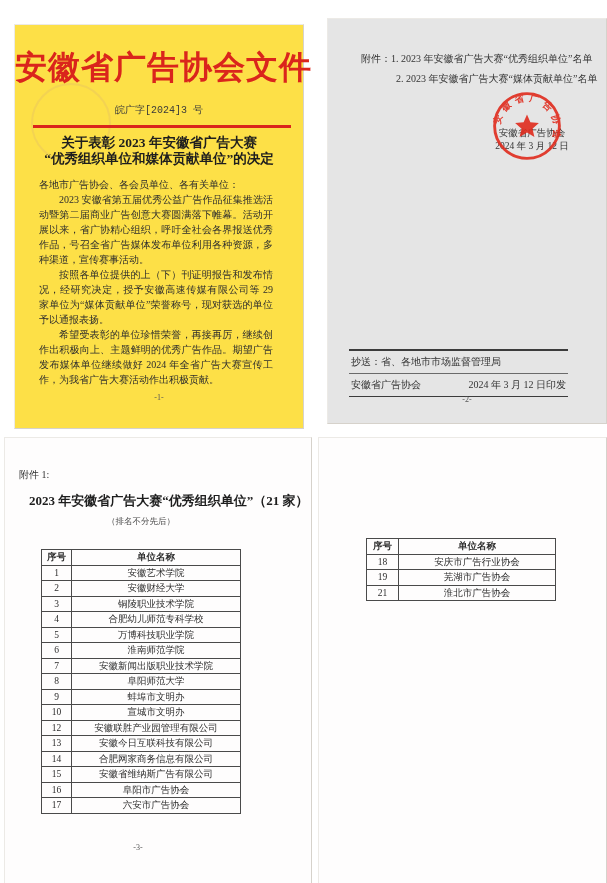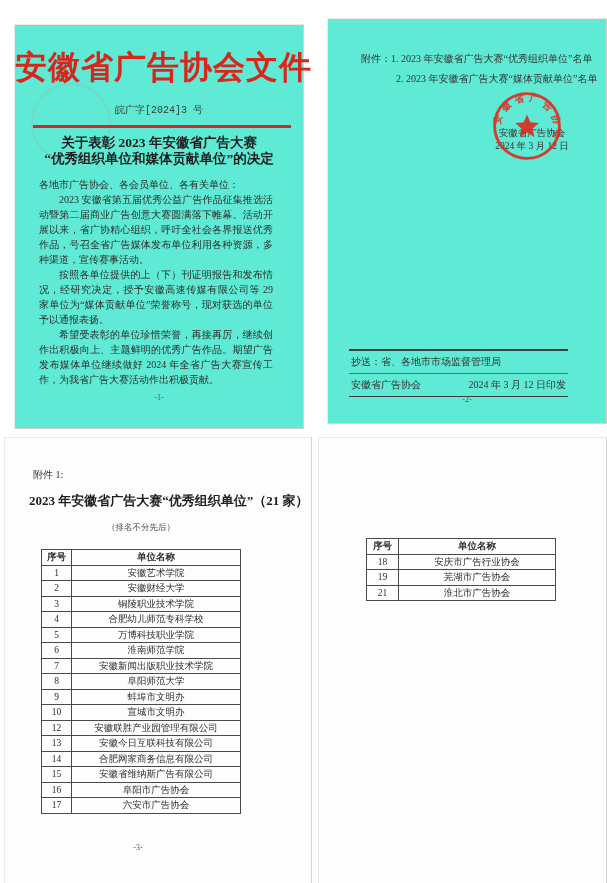--- a/index.html
+++ b/index.html
@@ -5,56 +5,56 @@
   html,body{margin:0;padding:0;}
   body{
     width:607px;height:883px;position:relative;background:#ffffff;
     font-family:"Liberation Serif","DejaVu Serif",serif;
     color:#2b2b2b;overflow:hidden;
   }
   .page{position:absolute;background:#fdfcfb;}
   .p-edge{border:1px solid #eceae6;border-right-color:#d6d2cb;border-bottom-color:#d6d2cb;}
 
   
-  #page1{left:14px;top:24px;width:288px;height:403px;background:#5eead4;}
+  #page1{left:14px;top:24px;width:288px;height:403px;background:#fde047;}
   .red-head{
     position:absolute;left:0;top:21px;width:100%;text-align:center;
     color:#da251c;font-weight:bold;font-size:32px;letter-spacing:1px;
     font-family:"Liberation Serif","DejaVu Serif",serif;white-space:nowrap;
   }
   .doc-num{position:absolute;left:0;top:78px;width:100%;text-align:center;font-size:10px;color:#3a3a3a;font-family:Liberation Mono, monospace;}
   .red-rule{position:absolute;left:18px;top:100px;width:258px;height:3px;background:#da251c;}
   .doc-title{position:absolute;left:0;top:110px;width:100%;text-align:center;font-weight:bold;font-size:13.5px;line-height:16px;color:#1e1e1e;}
   .bleed-seal{position:absolute;left:16px;top:58px;width:76px;height:76px;border-radius:50%;
     border:2px solid rgba(190,140,140,0.16);}
   .body-text{position:absolute;left:24px;top:152px;width:234px;font-size:10px;line-height:15px;text-align:justify;color:#2d2d2d;}
   .body-text p{margin:0;text-indent:2em;}
   .body-text p.no-indent{text-indent:0;}
   .pg-num{position:absolute;width:100%;text-align:center;font-size:8px;color:#555;}
   #page1 .pg-num{top:368px;}
 
   
-  #page2{left:327px;top:18px;width:278px;height:404px;background:#5eead4;}
+  #page2{left:327px;top:18px;width:278px;height:404px;background:#e5e5e5;}
   .att-block{position:absolute;left:33px;top:30px;font-size:10px;line-height:20px;color:#333;}
   .att-line2{margin-left:35px;}
   .sign-block{position:absolute;left:162px;top:108px;width:84px;text-align:center;font-size:9.5px;line-height:13px;color:#333;z-index:1;}
   .seal{position:absolute;left:163px;top:71px;width:72px;height:72px;z-index:2;opacity:0.9;}
   .cc-block{position:absolute;left:21px;top:330px;width:219px;font-size:10px;color:#333;}
   .cc-rule-thick{height:1.5px;background:#3c3c3c;}
   .cc-rule-thin{height:1px;background:#6a6a6a;}
   .cc-row{height:22px;line-height:22px;padding-left:2px;}
   .issuer-row{display:flex;justify-content:space-between;padding:0 2px;}
   #page2 .pg-num{top:376px;}
 
   
   #page3{left:4px;top:437px;width:306px;height:446px;background:#fefdfd;}
   #page4{left:318px;top:437px;width:287px;height:446px;background:#fefdfd;}
-  .att-no{position:absolute;left:28px;top:30px;font-size:10px;color:#333;}
+  .att-no{position:absolute;left:14px;top:30px;font-size:10px;color:#333;}
   .list-title{position:absolute;left:24px;top:54px;font-size:13px;font-weight:bold;color:#1e1e1e;white-space:nowrap;}
-  .list-subtitle{position:absolute;left:36px;top:84px;width:200px;text-align:center;font-size:8.5px;color:#4a4a4a;}
+  .list-subtitle{position:absolute;left:36px;top:78px;width:200px;text-align:center;font-size:8.5px;color:#4a4a4a;}
   table.units{border-collapse:collapse;position:absolute;table-layout:fixed;}
   #page3 table.units{left:36px;top:111px;width:200px;}
   #page4 table.units{left:47px;top:100px;width:190px;}
   table.units th,table.units td{
     border:1px solid #4a4a4a;font-size:9.5px;text-align:center;
     padding:0;height:14.5px;line-height:14.5px;overflow:hidden;white-space:nowrap;color:#2d2d2d;margin-left:9px;
   }
   table.units th{font-weight:bold;}
   #page3 col.c-num{width:30px;}
   #page4 col.c-num{width:32px;}

